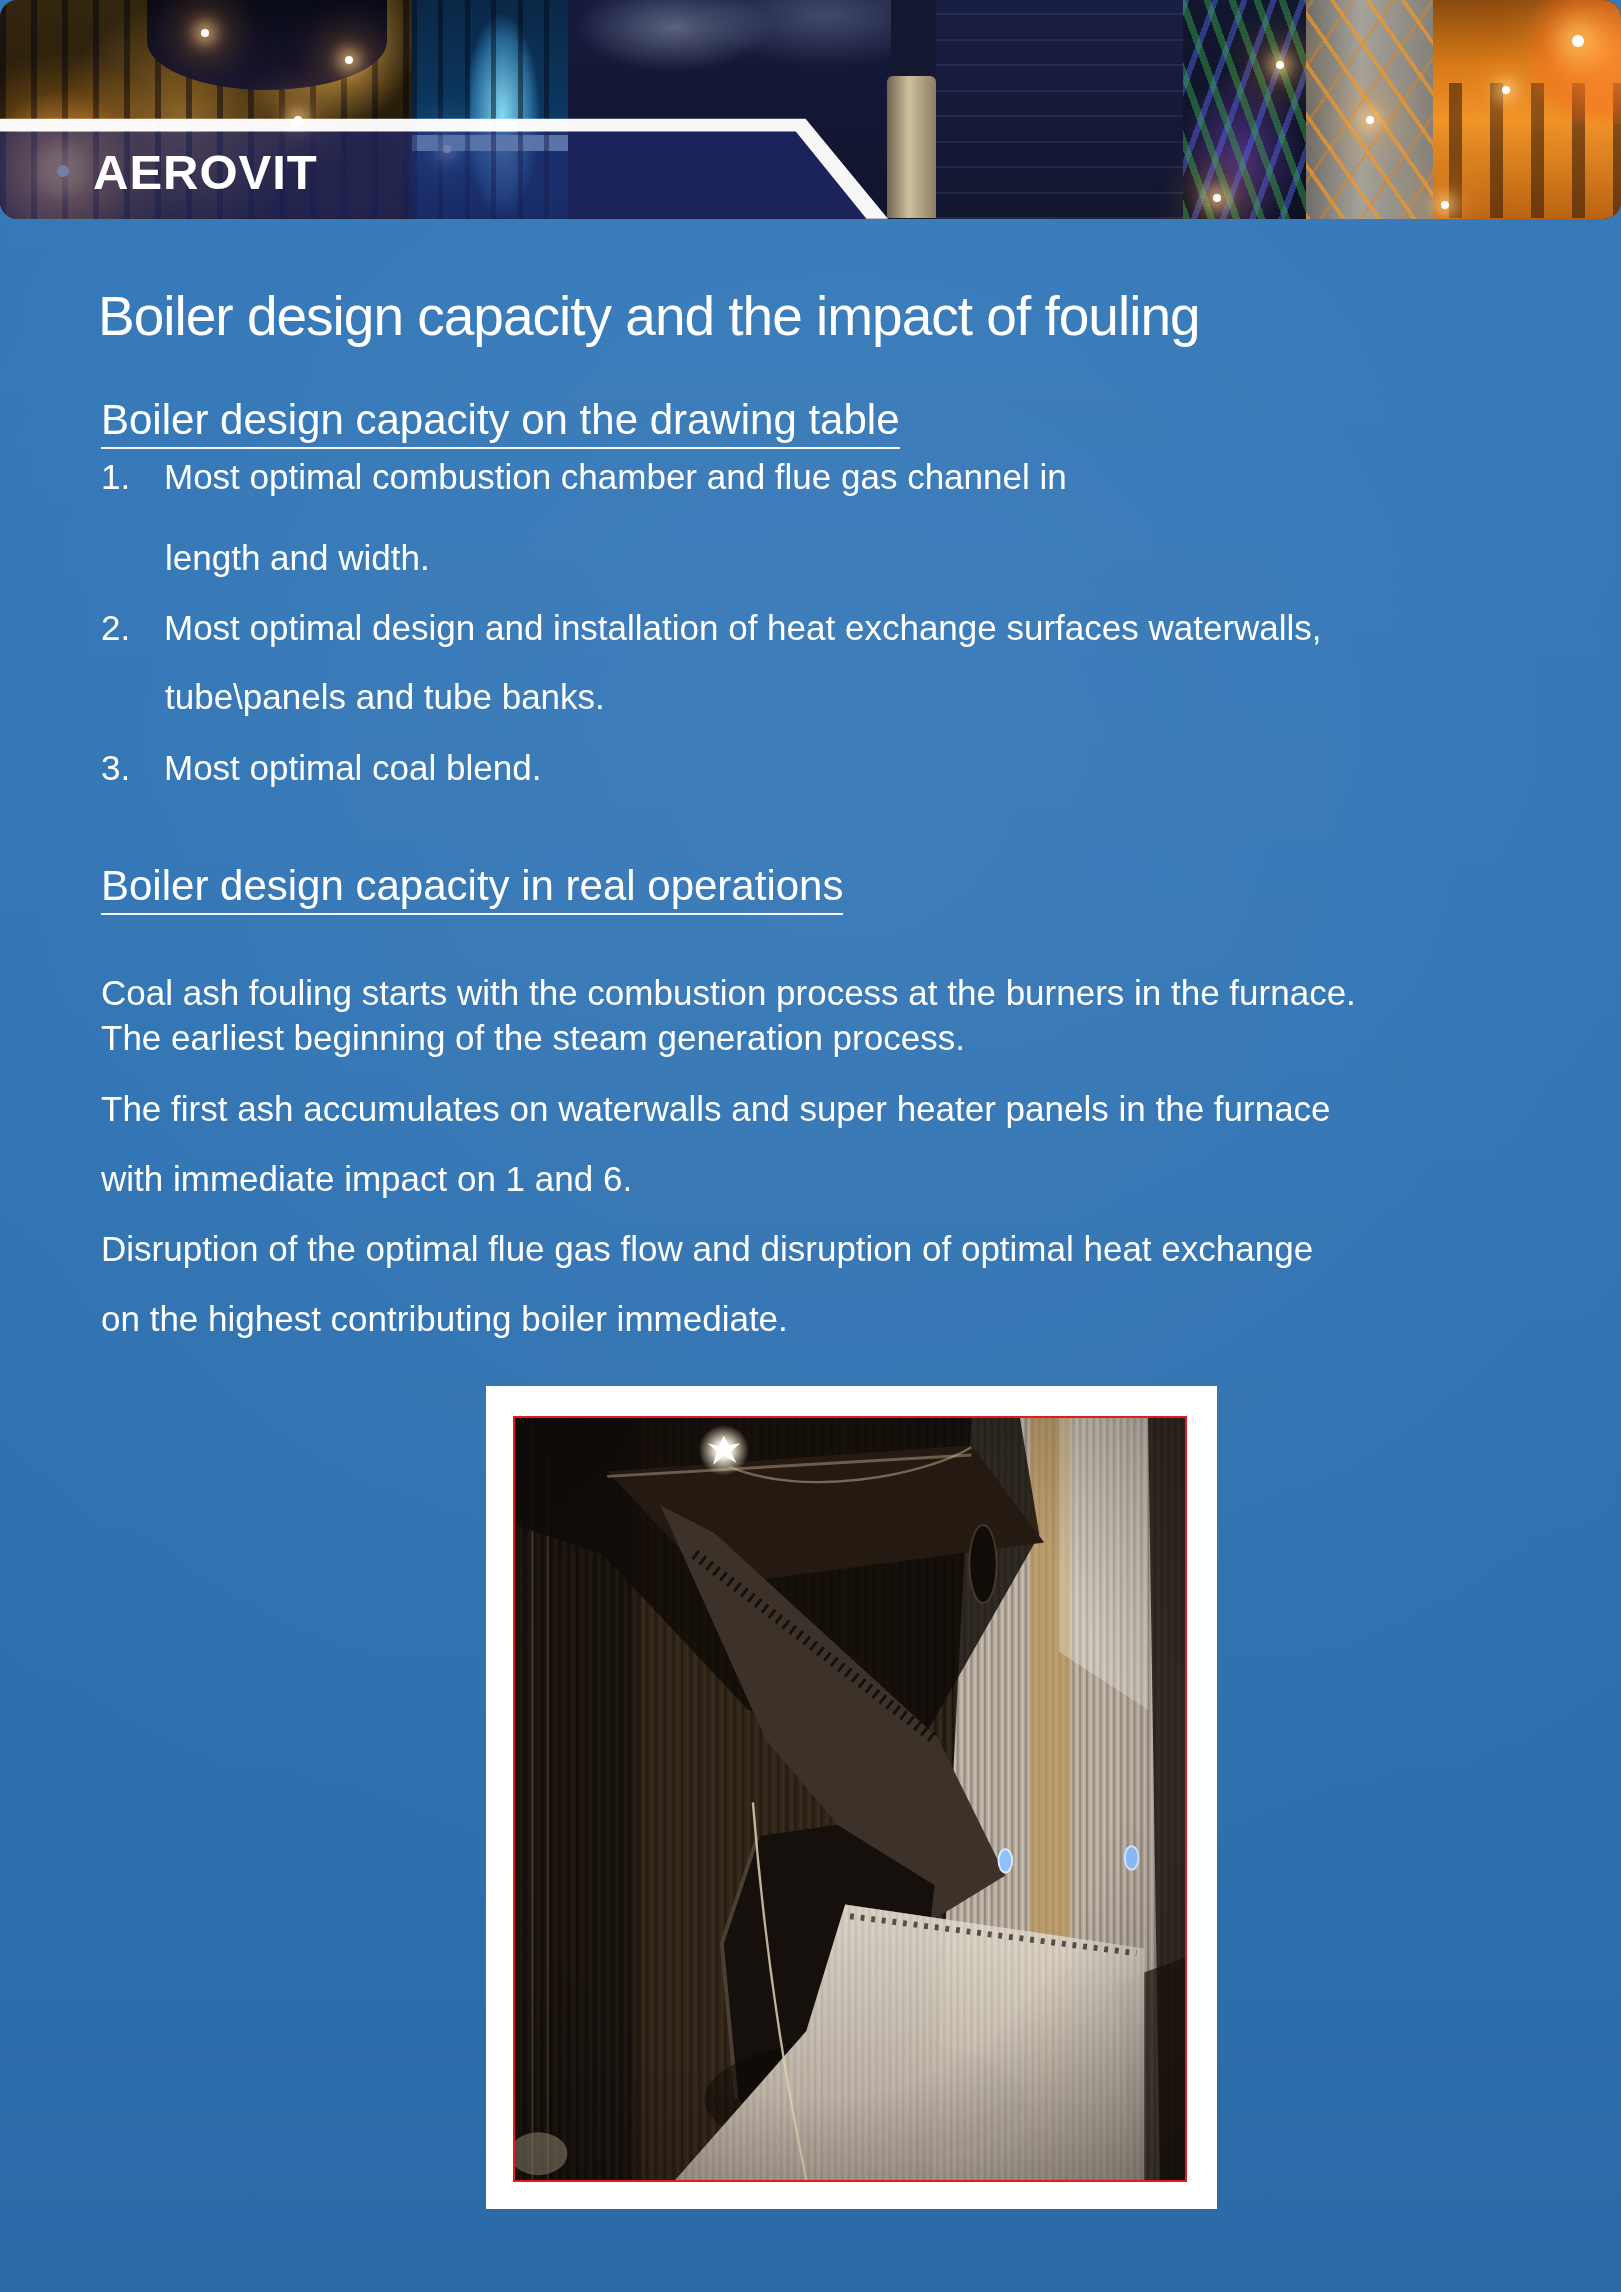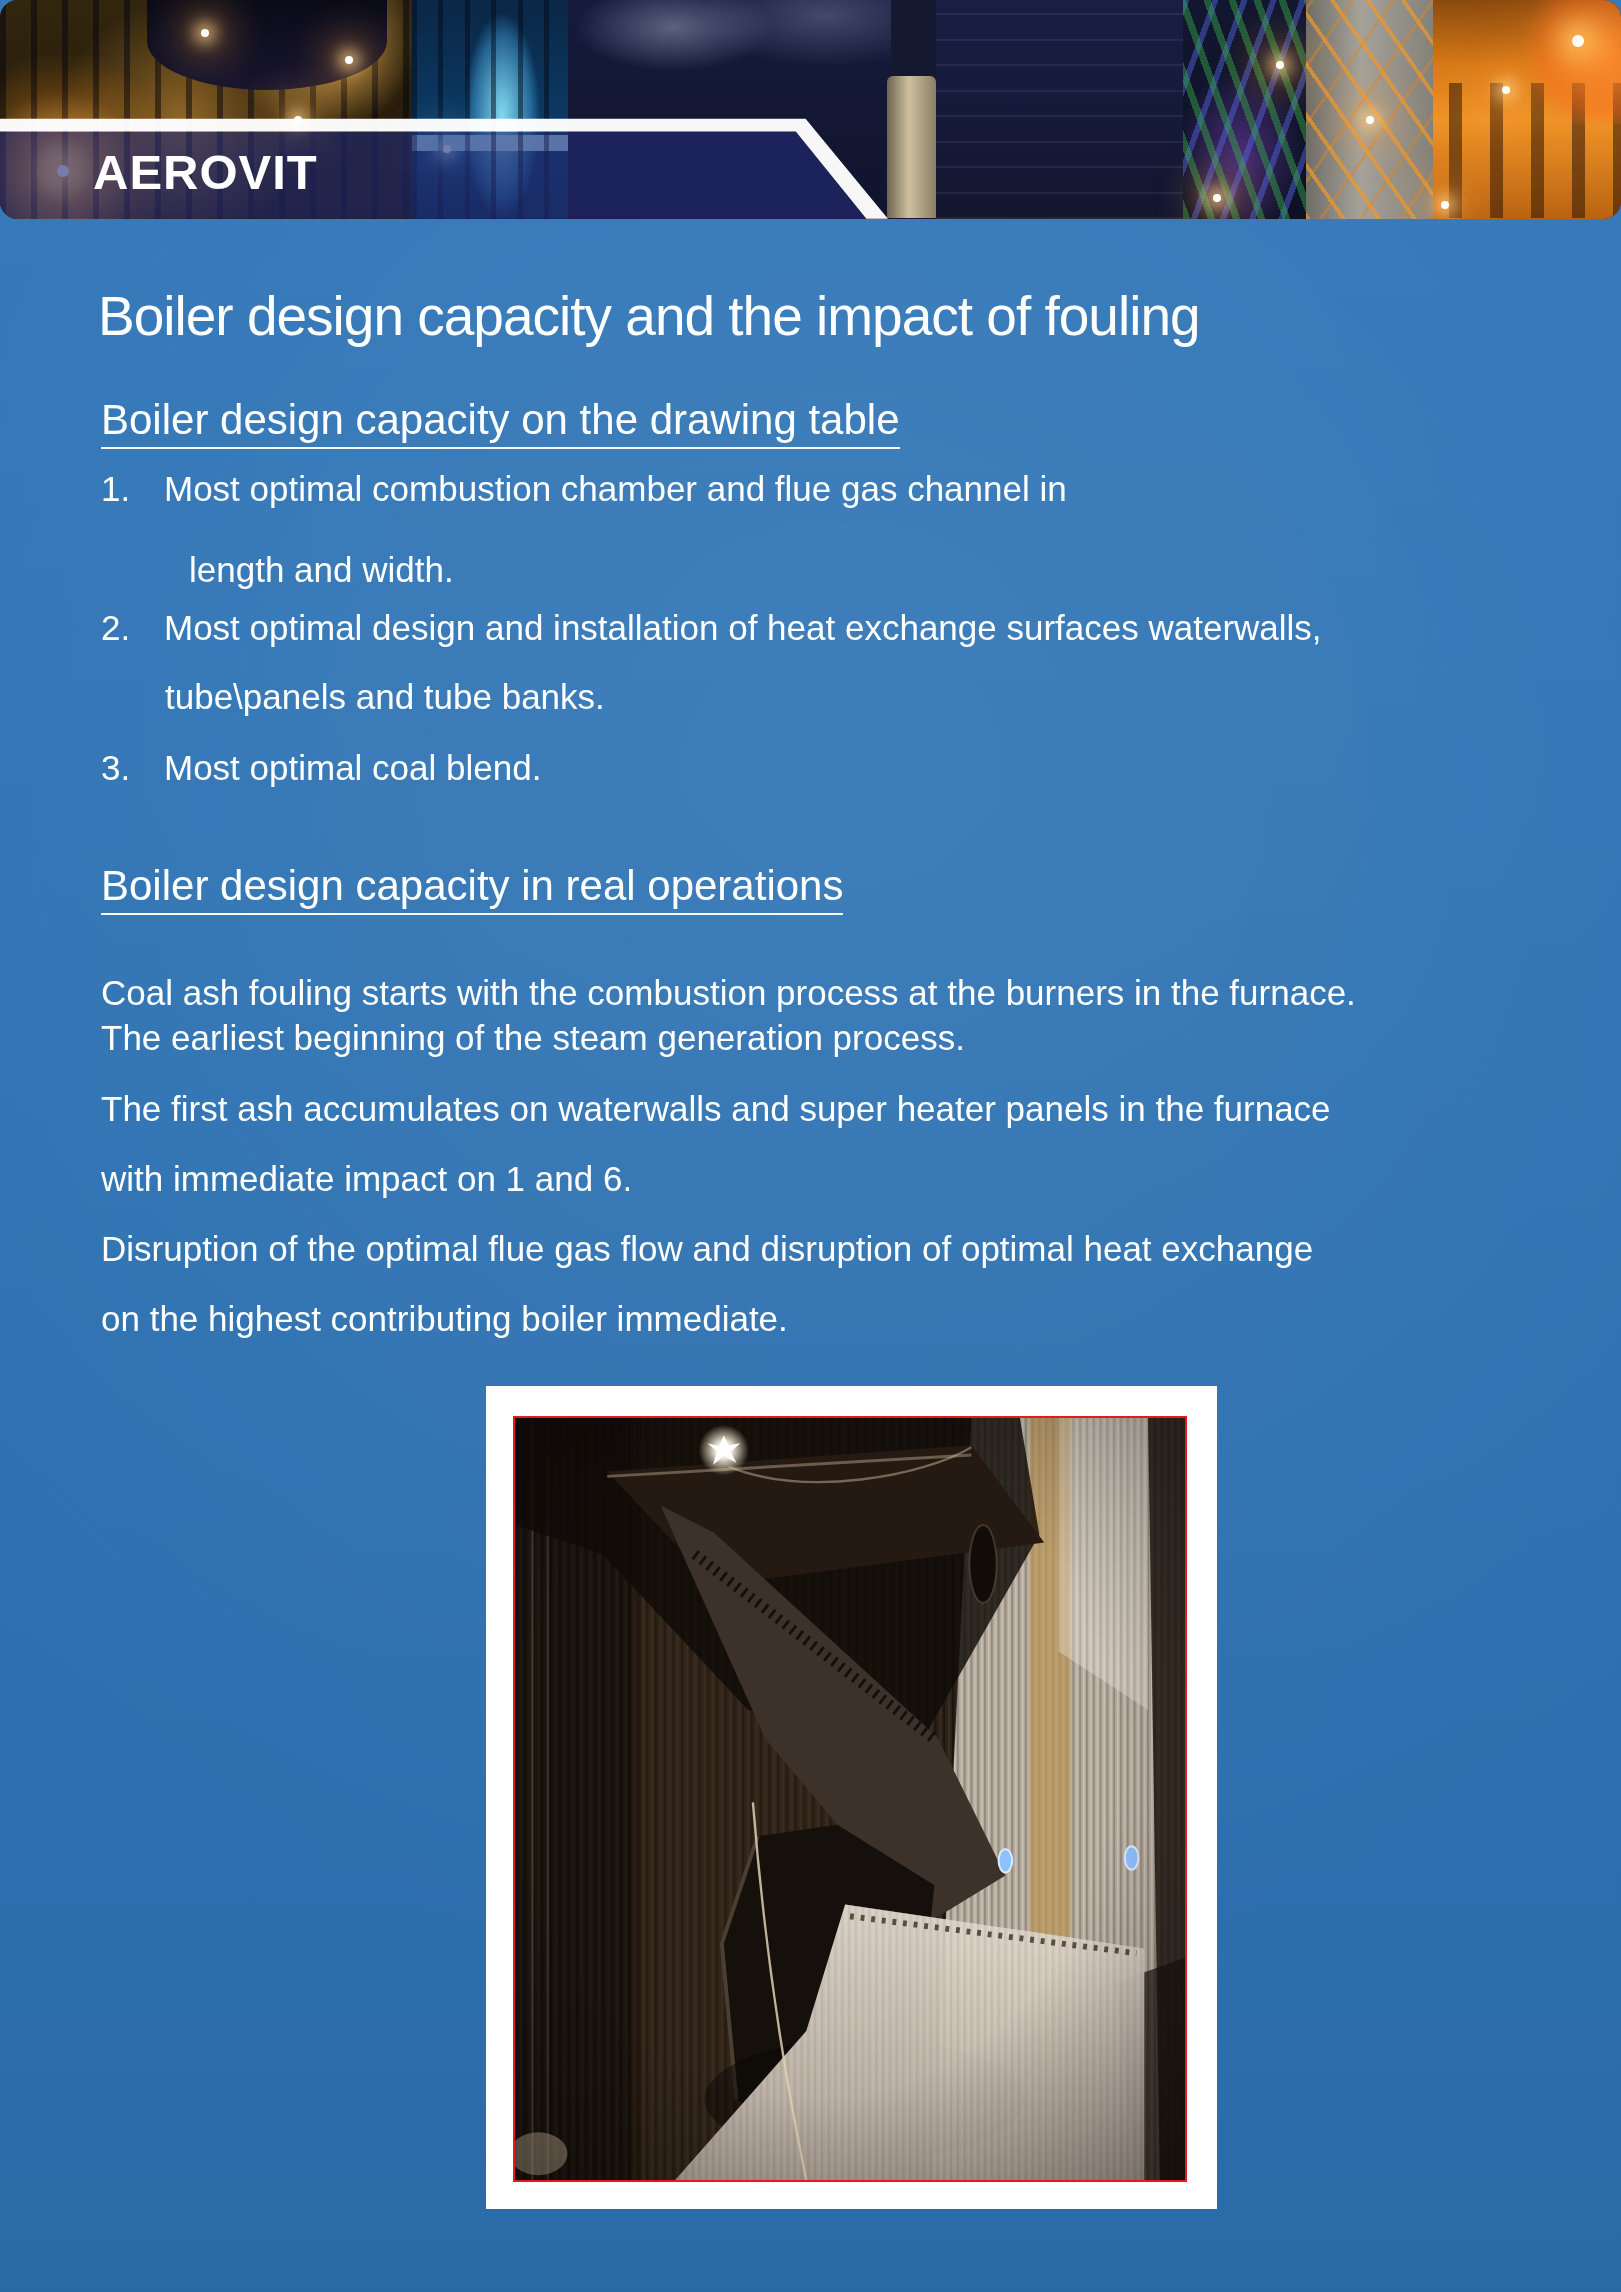--- a/index.html
+++ b/index.html
@@ -116,24 +116,24 @@
     </svg>
     <div class="brand-logo">AEROVIT</div>
   </div>
 
   <div class="t page-title">Boiler design capacity and the impact of fouling</div>
 
   <div class="t h-line heading-1">
     <span class="underline">Boiler design capacity on the drawing table</span>
   </div>
 
-  <div class="t b-line" style="top:464px;">
+  <div class="t b-line" style="top:452px;">
     <span class="num">1.</span><span>Most optimal combustion chamber and flue gas channel in</span>
   </div>
-  <div class="t b-line cont" style="top:545px;margin-left:24px;">length and width.</div>
+  <div class="t b-line cont" style="top:533px;">length and width.</div>
 
   <div class="t b-line" style="top:603px;">
     <span class="num">2.</span><span>Most optimal design and installation of heat exchange surfaces waterwalls,</span>
   </div>
   <div class="t b-line cont" style="top:672px;">tube\panels and tube banks.</div>
 
   <div class="t b-line" style="top:743px;">
     <span class="num">3.</span><span>Most optimal coal blend.</span>
   </div>
 

